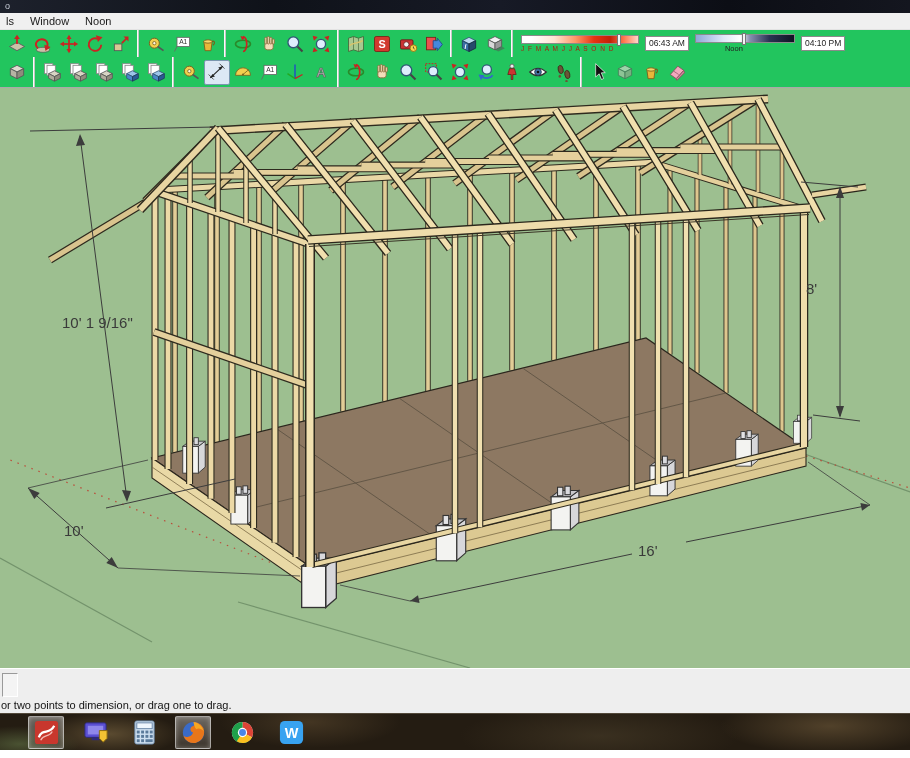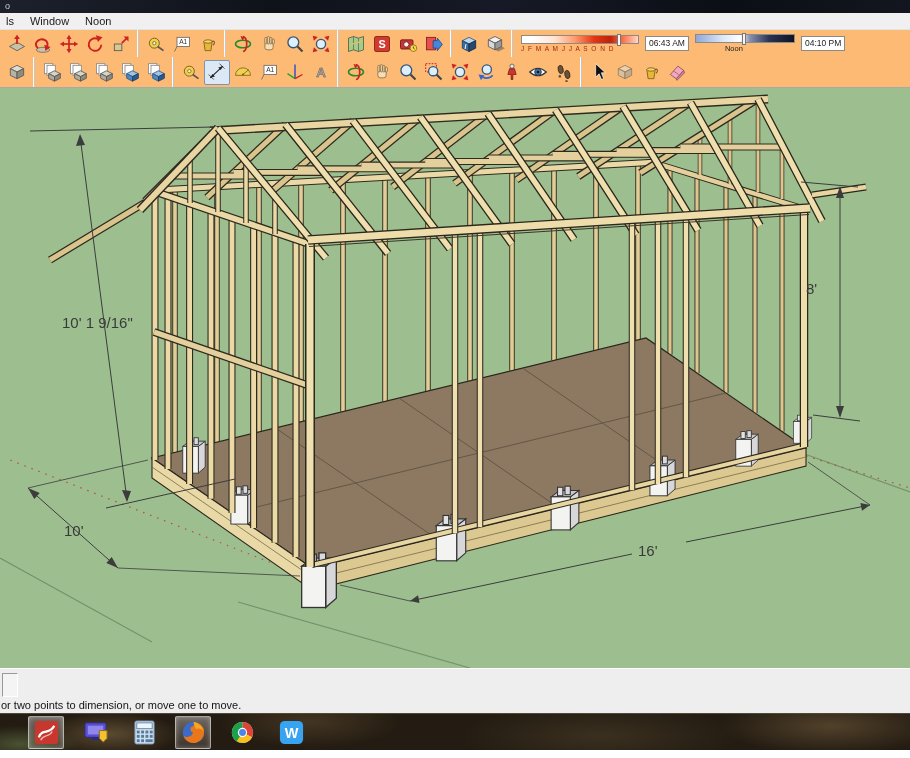--- a/index.html
+++ b/index.html
@@ -6,21 +6,21 @@
   body{margin:0;font-family:"Liberation Sans",sans-serif;background:#fff;}
   .screen{width:910px;height:758px;position:relative;overflow:hidden;background:#fff;}
   
   .titlebar{height:13px;background:linear-gradient(90deg,#1d212c,#0f1219 30%,#171a26 55%,#0c0e15 80%,#14161f);
     color:#c9ced8;font-size:9px;line-height:13px;padding-left:5px;}
   
   .menubar{height:17px;background:#f0f0f0;display:flex;align-items:center;font-size:11px;color:#1a1a1a;border-bottom:1px solid #e3e3e3;}
   .menubar span{padding:0 8px;cursor:default;}
   .menubar span:first-child{padding-left:6px;}
   
-  .toolbar{background:#fdba74;display:flex;align-items:center;}
+  .toolbar{background:#22c55e;display:flex;align-items:center;}
   .tb1{height:27px;}
   .tb2{height:31px;border-bottom:1px solid #a9a9a9;}
   #row1,#row2{display:contents;}
   .tbgroup{display:flex;align-items:center;padding:0 4px;height:100%;}
   .tbgroup + .tbgroup, .shadowgrp{border-left:1px solid #c6c6c6;box-shadow:-1px 0 0 #fbfbfb;}
   .tool{width:26px;height:25px;border:1px solid transparent;background:transparent;display:flex;cursor:pointer;}
   .tool svg{width:20px;height:20px;margin:auto;}
   .tool.active{border:1px solid #7a96af;background:#dce8f5;border-radius:2px;}
   svg{font-family:"Liberation Sans",sans-serif;}
   
@@ -721,21 +721,21 @@
         <text class="dimtext" x="62" y="240">10' 1 9/16"</text>
         <text class="dimtext" x="806" y="206">8'</text>
         <text class="dimtext" x="64" y="448">10'</text>
         <text class="dimtext" x="638" y="468">16'</text>
       </g>
     </svg>
   </div>
 
   <div class="statusarea">
     <div class="vcb"></div>
-    <div class="status-msg">or two points to dimension, or move one to move.</div>
+    <div class="status-msg">or two points to dimension, or drag one to drag.</div>
   </div>
 
   <div class="taskbar" id="taskbar">
       <button class="task open">
         <svg viewBox="0 0 28 28">
           <use href="#sym-app-sketchup"></use>
         </svg>
       </button>
       <button class="task">
         <svg viewBox="0 0 28 28">

